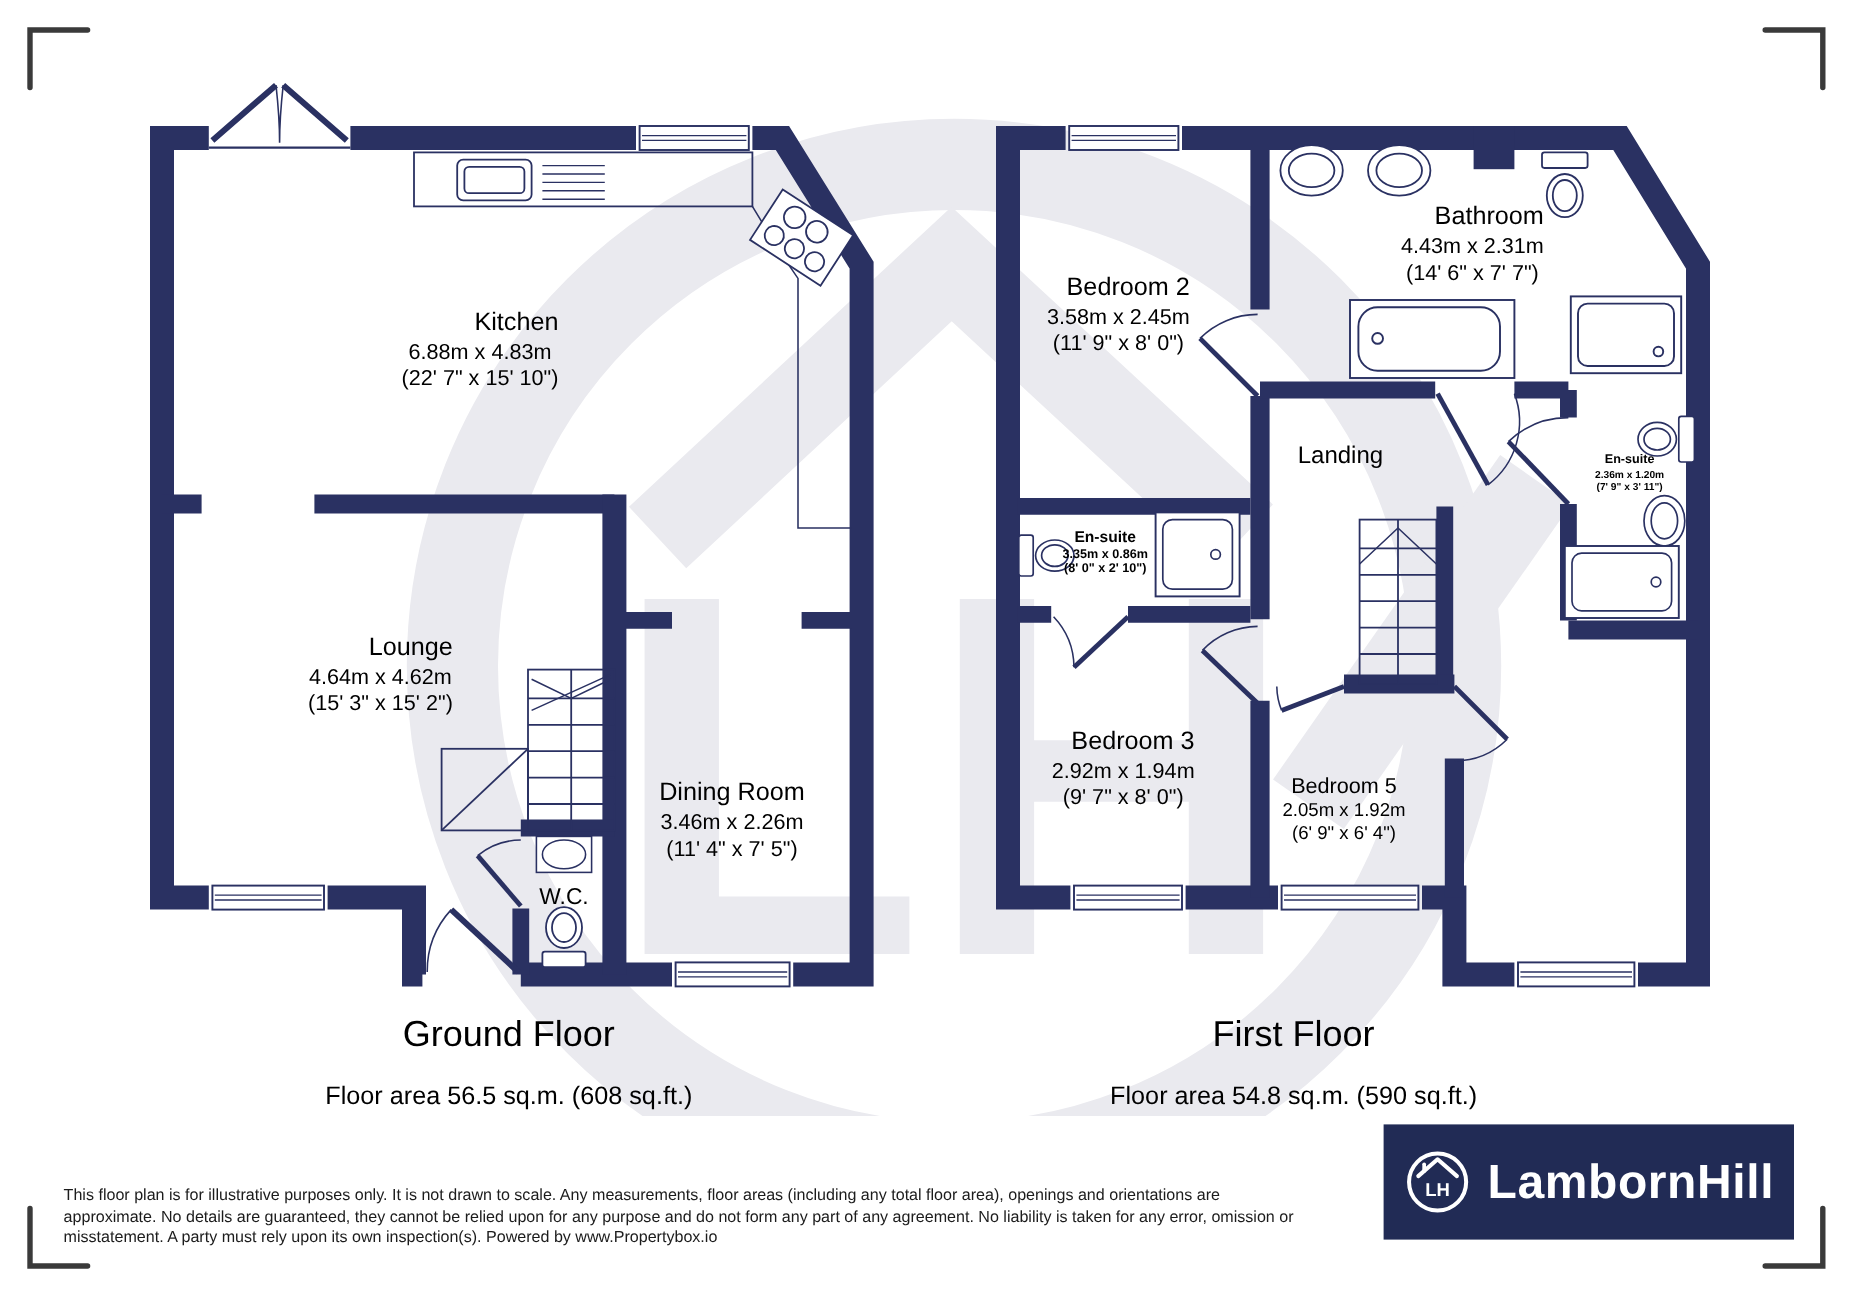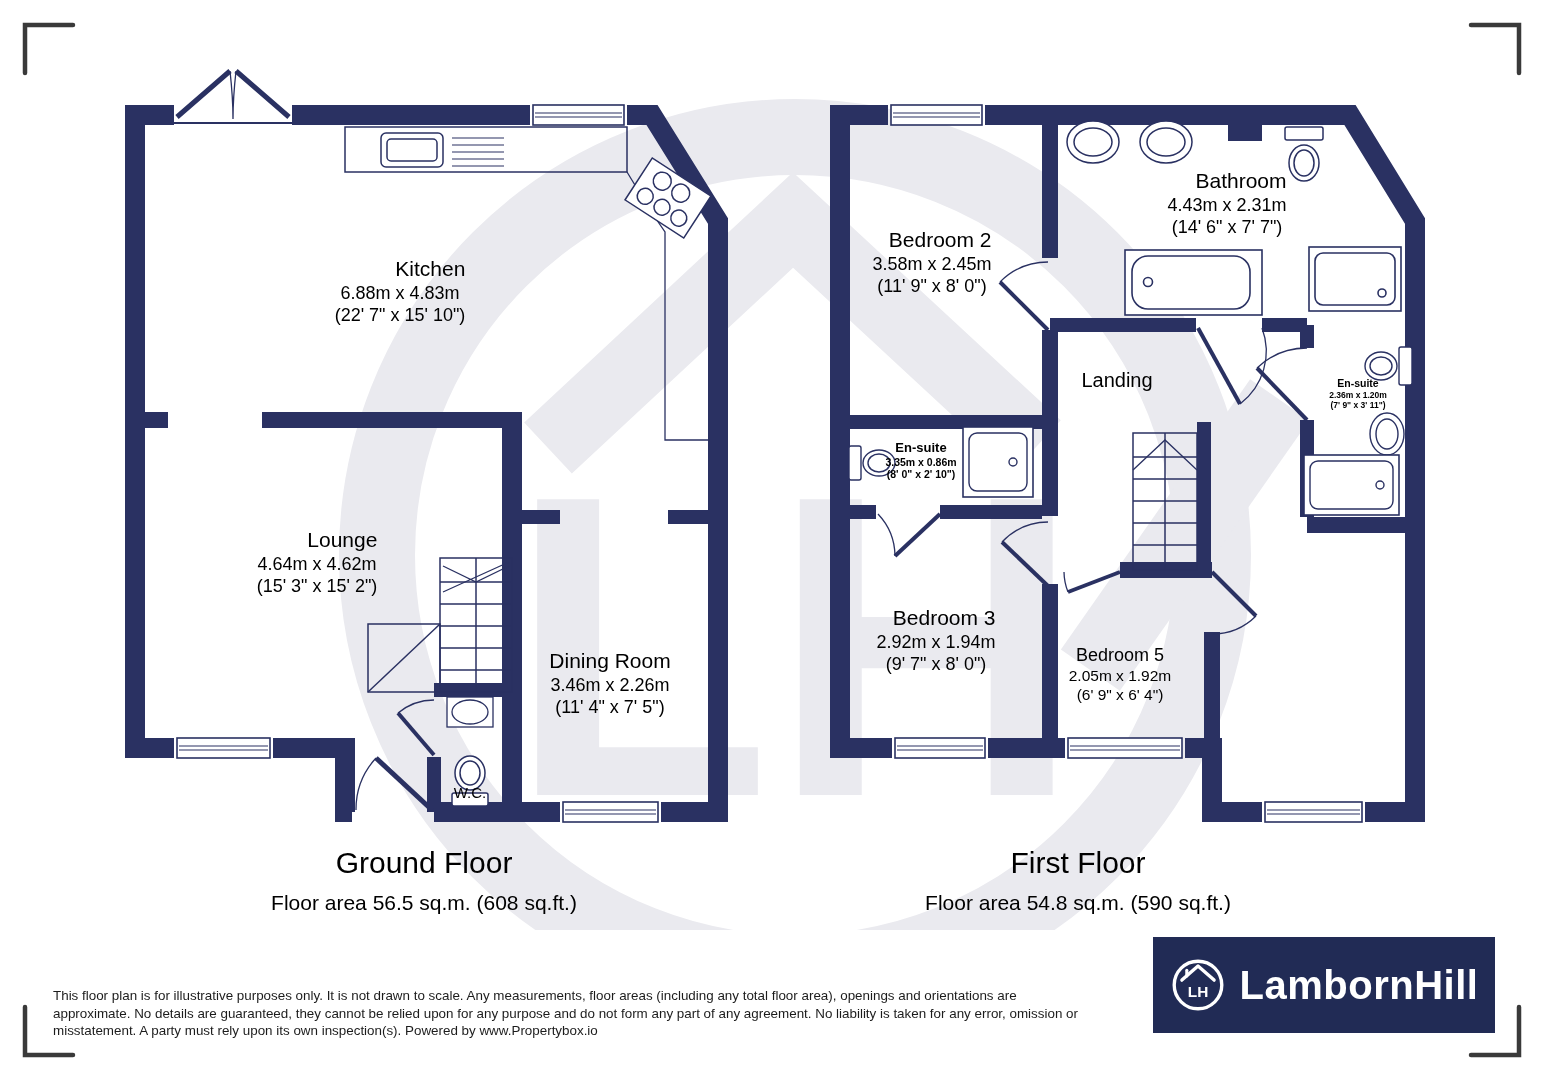--- a/index.html
+++ b/index.html
@@ -8,24 +8,24 @@
   svg.plan{position:absolute;left:0;top:0;}
   .lbl{position:absolute;transform:translateX(-50%);text-align:center;white-space:nowrap;}
   .nm-lg{font-size:21px;line-height:1.24;text-align:right;}
   .dm-lg{font-size:18px;line-height:1.24;}
   .nm-md{font-size:18px;line-height:1.22;}
   .dm-md{font-size:15.5px;line-height:1.22;}
   .nm-sm{font-size:13px;font-weight:bold;line-height:1.2;}
   .dm-sm{font-size:10.5px;font-weight:bold;line-height:1.2;}
   .nm-xs{font-size:10.5px;font-weight:bold;line-height:1.2;}
   .dm-xs{font-size:8.5px;font-weight:bold;line-height:1.2;}
-  .wc-lbl{font-size:15px;margin-top:47px;}
+  .wc-lbl{font-size:19px;}
   .landing-lbl{font-size:20px;}
   .floor-title{font-size:30px;}
-  .floor-area{font-size:21px;margin-top:11px;}
+  .floor-area{font-size:21px;margin-top:22px;}
   .total{position:absolute;left:53px;top:946px;font-size:23px;}
   .disclaimer{position:absolute;left:53px;top:987px;width:1030px;font-size:13.4px;
               line-height:1.32;color:#1c1c1c;white-space:normal;}
   .logo-box{position:absolute;left:1153px;top:937px;width:342px;height:96px;background:#212b55;
             display:flex;align-items:center;justify-content:center;gap:14px;}
   .logo-word{color:#fff;font-size:40px;font-weight:bold;letter-spacing:0.5px;}
 </style>
 </head>
 <body>
 

